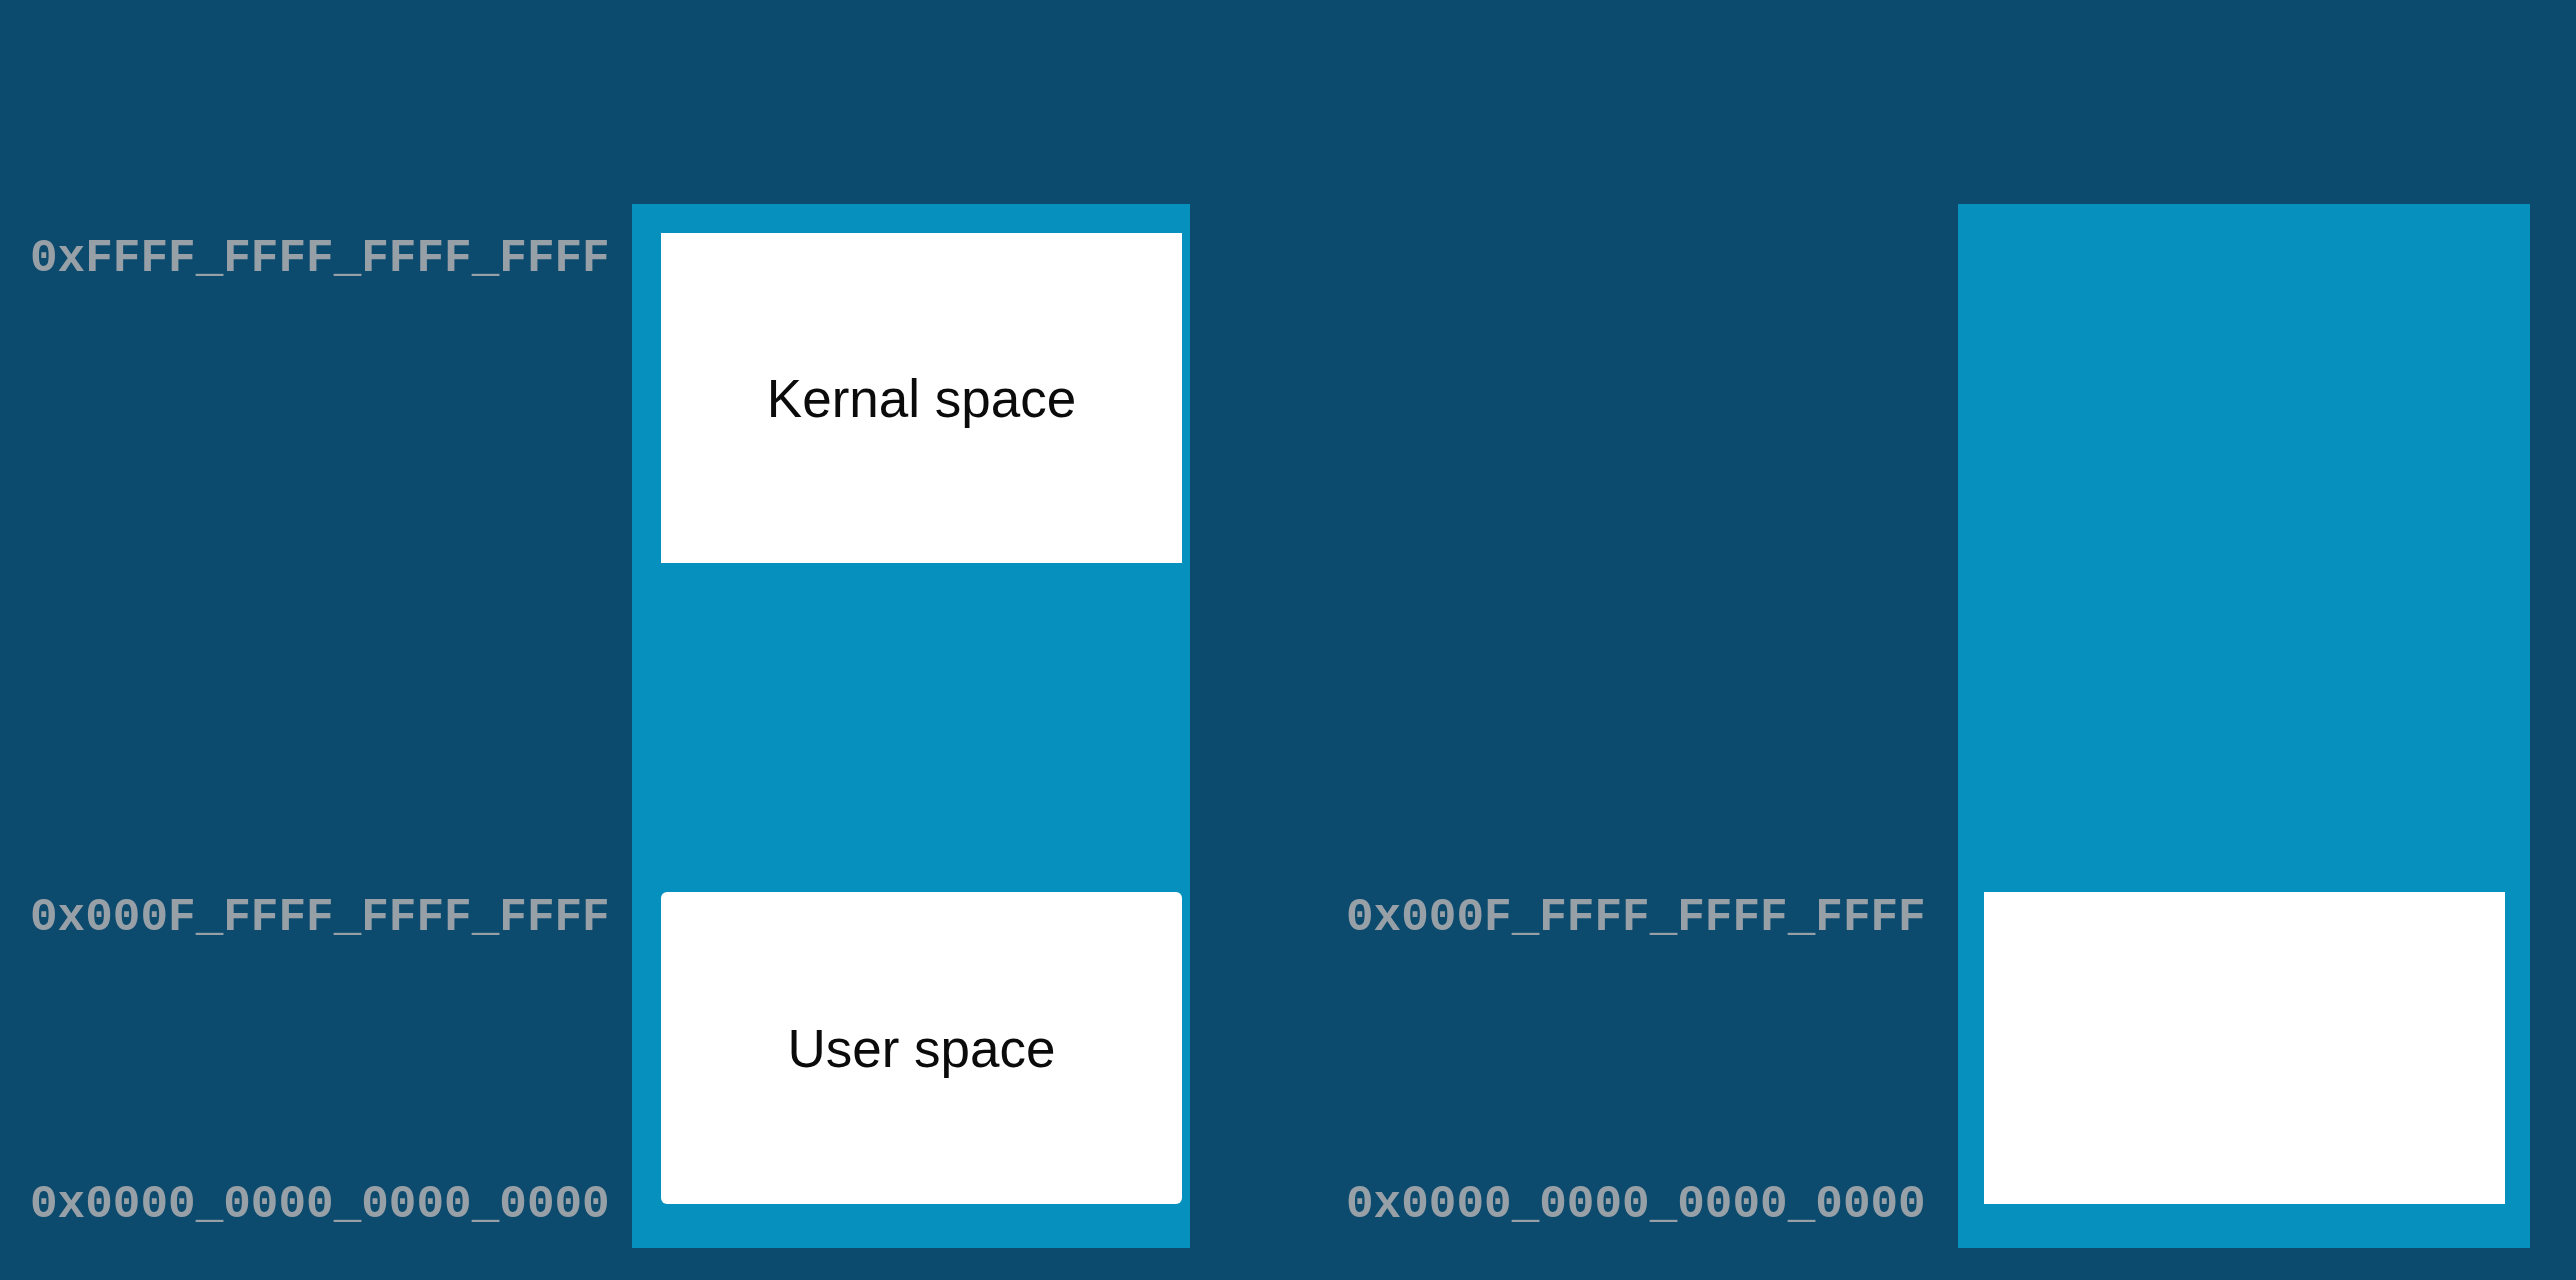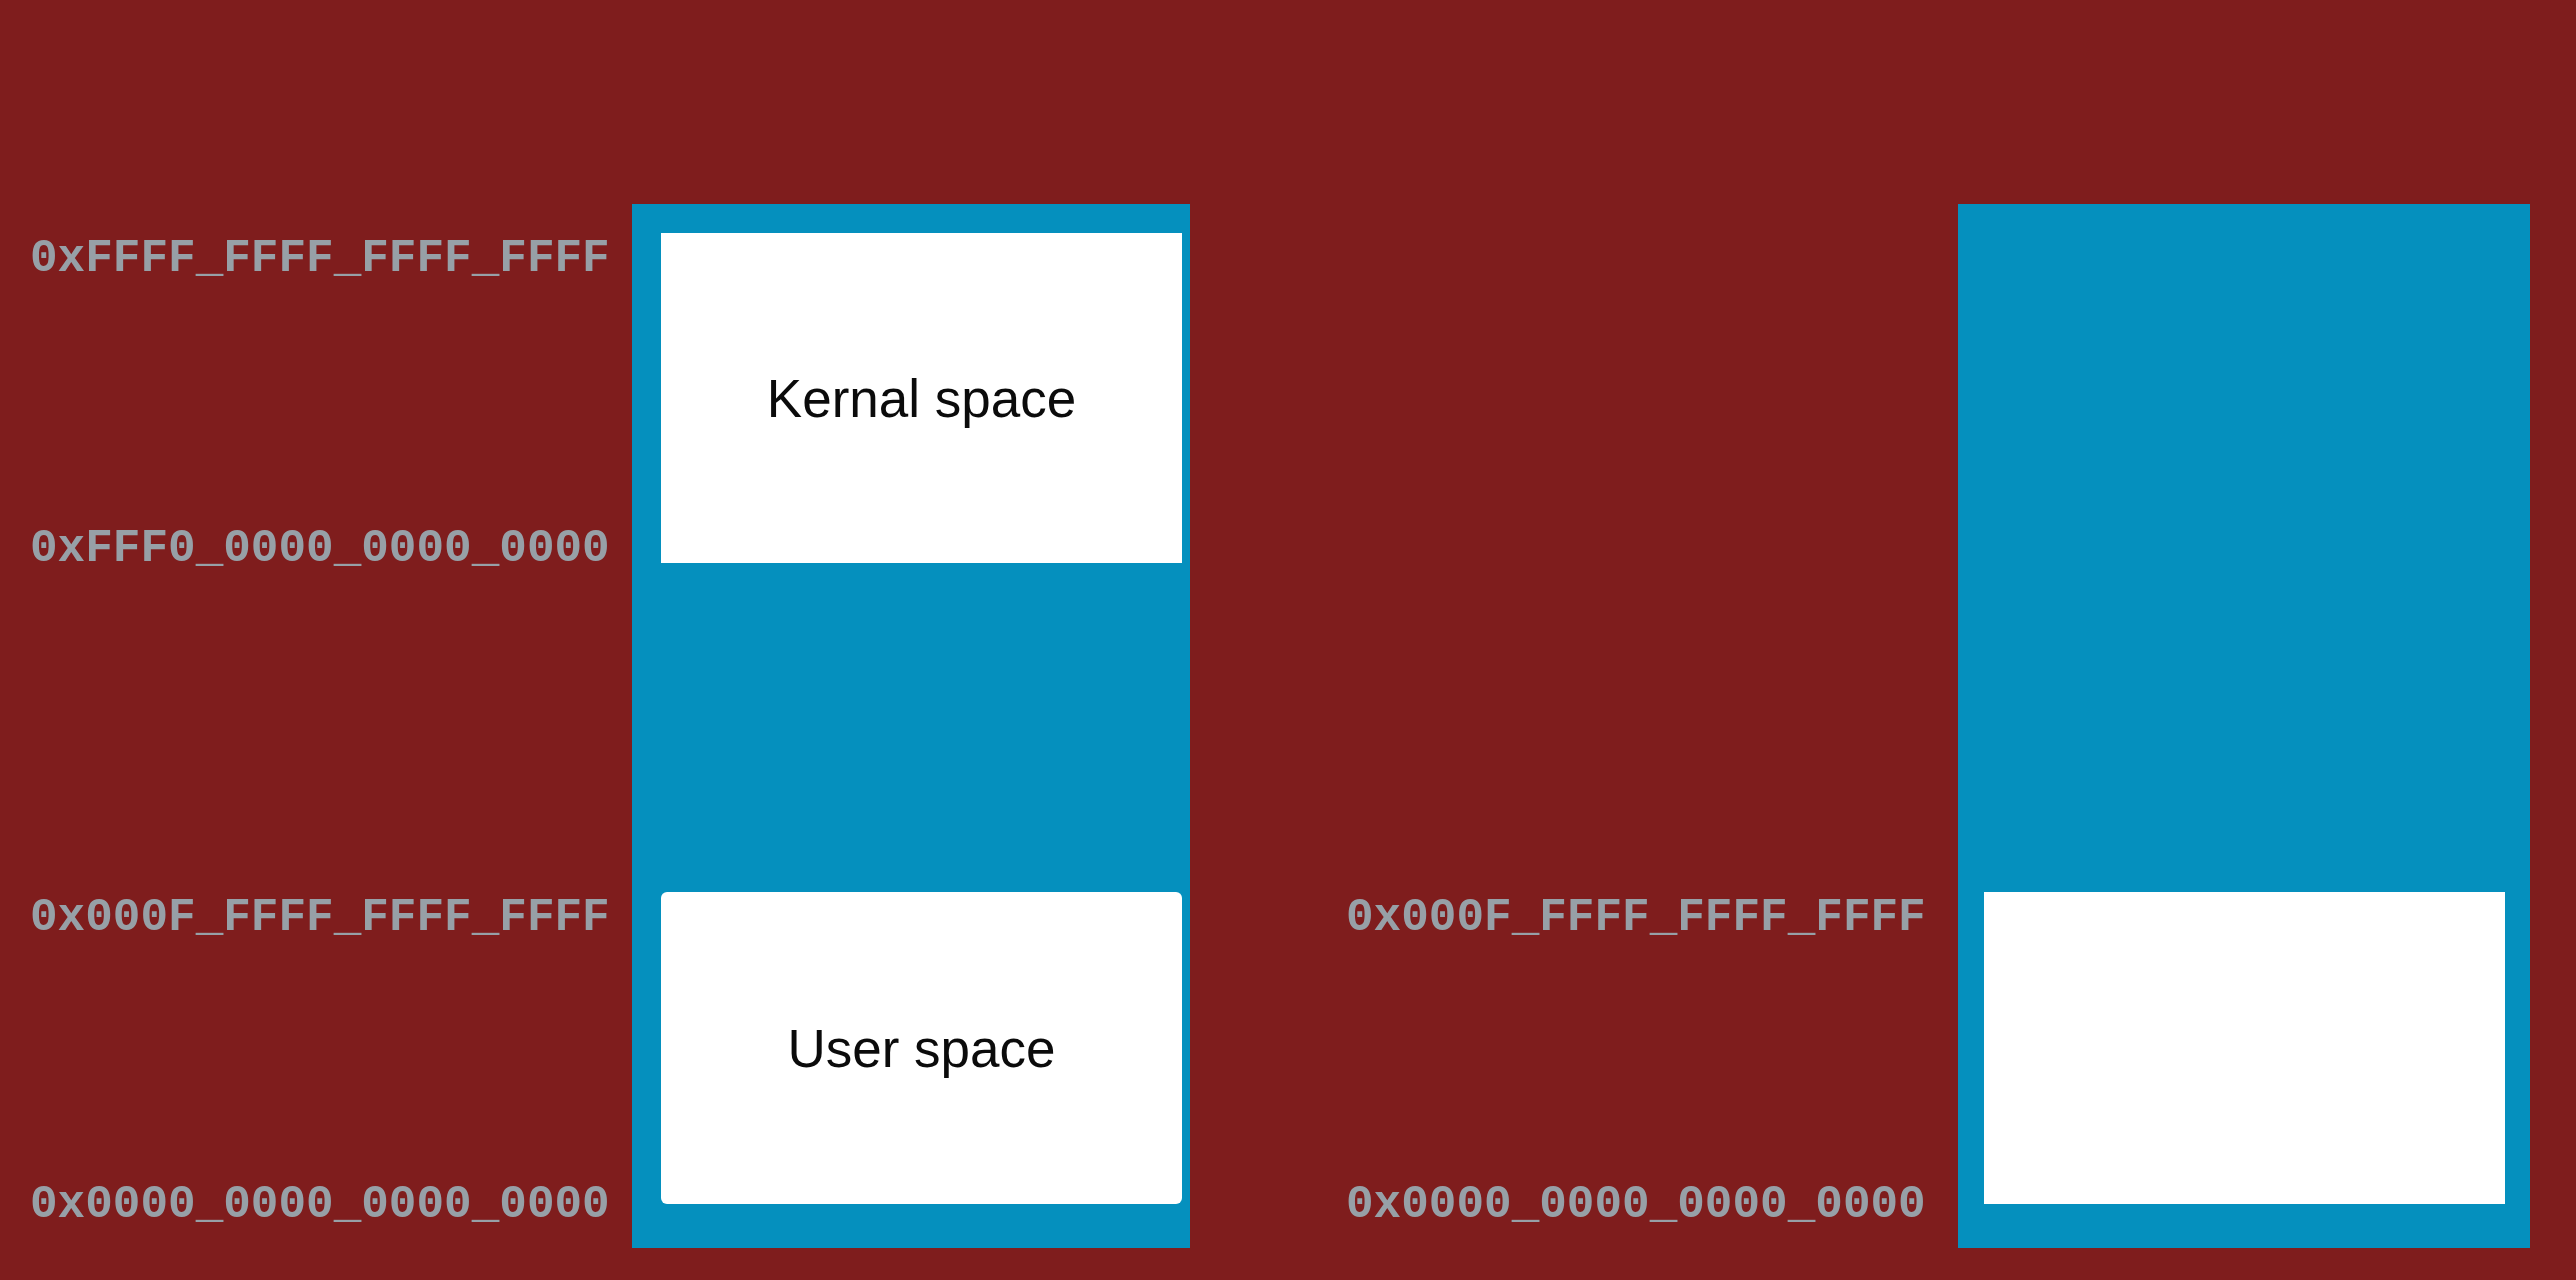--- a/index.html
+++ b/index.html
@@ -4,21 +4,21 @@
 <style>
   html, body {
     margin: 0;
     padding: 0;
     background: #000000;
   }
   #canvas {
     position: relative;
     width: 2576px;
     height: 1280px;
-    background: #7f1d1d;
+    background: #0c4a6e;
     overflow: hidden;
     font-family: "Liberation Sans", sans-serif;
   }
   
   .addr {
     position: absolute;
     height: 56px;
     display: flex;
     align-items: center;
     font-family: "Liberation Mono", "DejaVu Sans Mono", monospace;
@@ -58,21 +58,20 @@
   #kernel-box     { left: 29px; top: 29px;  width: 521px; height: 330px; }
   #user-box       { left: 29px; top: 688px; width: 521px; height: 312px; border-radius: 6px; }
   #right-user-box { left: 26px; top: 688px; width: 521px; height: 312px; }
 </style>
 </head>
 <body>
 
 <div id="canvas">
 
   <div class="addr left-col" style="top: 231px;">0xFFFF_FFFF_FFFF_FFFF</div>
-  <div class="addr left-col" style="top: 521px;">0xFFF0_0000_0000_0000</div>
   <div class="addr left-col" style="top: 890px;">0x000F_FFFF_FFFF_FFFF</div>
   <div class="addr left-col" style="top: 1177px;">0x0000_0000_0000_0000</div>
 
   <div class="mem-column" id="left-column">
     <div class="region-box" id="kernel-box">
       <span class="region-label">Kernal space</span>
     </div>
     <div class="region-box" id="user-box">
       <span class="region-label">User space</span>
     </div>

